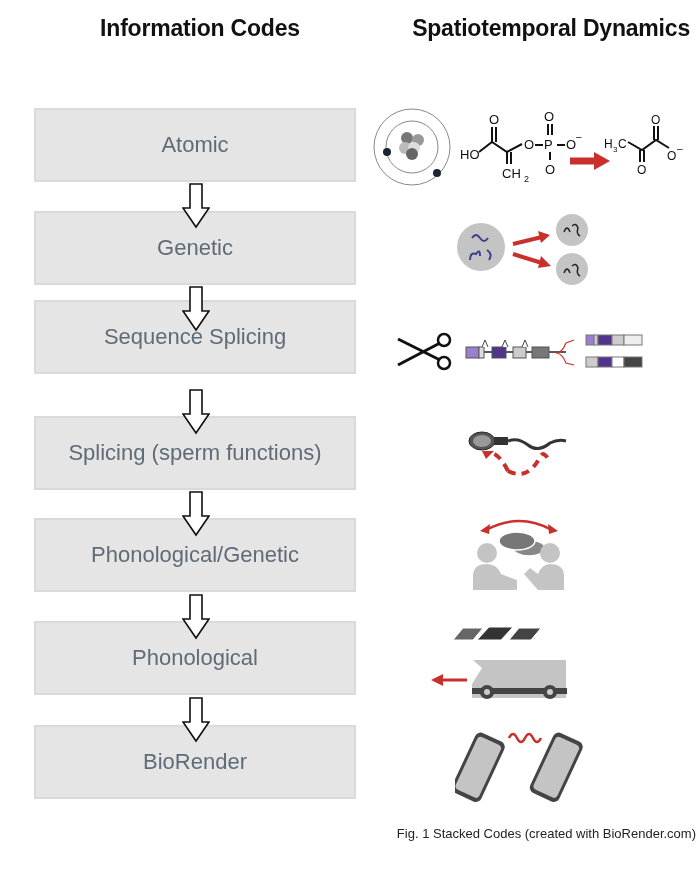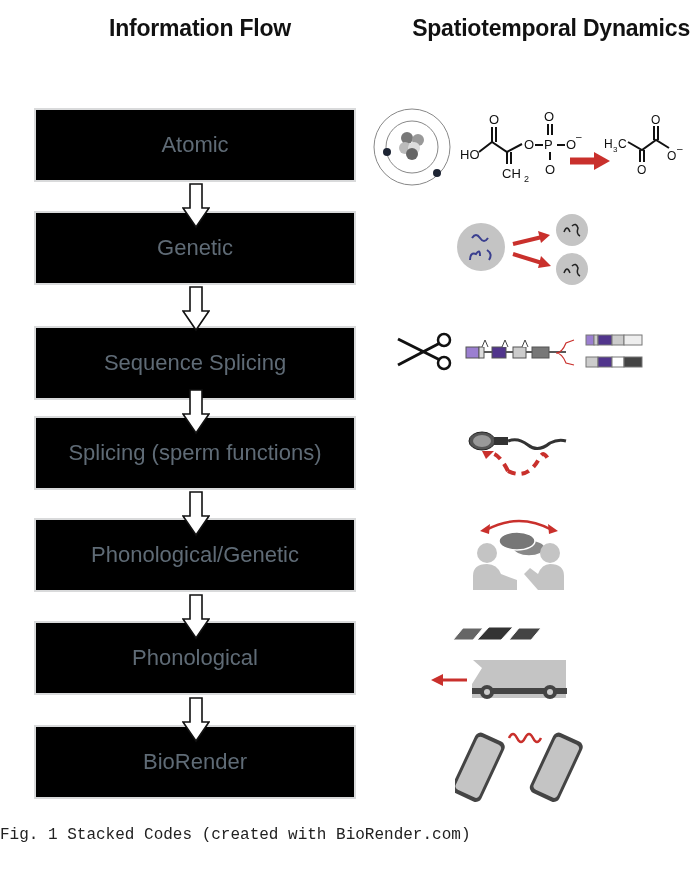--- a/index.html
+++ b/index.html
@@ -4,45 +4,45 @@
 <style>
   html, body { margin: 0; padding: 0; background: #ffffff; }
   body { width: 696px; height: 879px; position: relative; overflow: hidden;
          font-family: "Liberation Sans", "DejaVu Sans", sans-serif; }
   .heading { position: absolute; top: 14px; text-align: center; font-weight: bold;
              font-size: 23px; line-height: 29px; color: #111; letter-spacing: -0.2px; }
   .heading div { white-space: nowrap; }
   #heading-left { left: 60px; width: 280px; }
   #heading-right { left: 360px; width: 330px; text-align: right; }
   .box { position: absolute; left: 34px; width: 322px; height: 74px;
-         background: #000000; border: 2px solid #d9dadb; box-sizing: border-box;
+         background: #e5e5e5; border: 2px solid #d9dadb; box-sizing: border-box;
          display: flex; align-items: center; justify-content: center;
          color: #5f6b76; font-size: 22px; white-space: nowrap; }
   .arrow { position: absolute; left: 182px; width: 28px; height: 46px; }
   .illus { position: absolute; }
-  #caption { position: absolute; top: 826px; left: 0; width: 696px; text-align: left;
-             font-size: 16px; color: #222; font-family: Liberation Mono, monospace; }
+  #caption { position: absolute; top: 826px; left: 0; width: 696px; text-align: right;
+             font-size: 13px; color: #222; }
 </style>
 </head>
 <body>
 
 <div class="heading" id="heading-left">
-  <div>Information Flow</div>
+  <div>Information Codes</div>
 </div>
 <div class="heading" id="heading-right">
   <div>Spatiotemporal Dynamics</div>
 </div>
 
 <div class="box" style="top:108px">
     <span>Atomic</span>
   </div>
 <div class="box" style="top:211px">
     <span>Genetic</span>
   </div>
-<div class="box" style="top:326px">
+<div class="box" style="top:300px">
     <span>Sequence Splicing</span>
   </div>
 <div class="box" style="top:416px">
     <span>Splicing (sperm functions)</span>
   </div>
 <div class="box" style="top:518px">
     <span>Phonological/Genetic</span>
   </div>
 <div class="box" style="top:621px">
     <span>Phonological</span>

